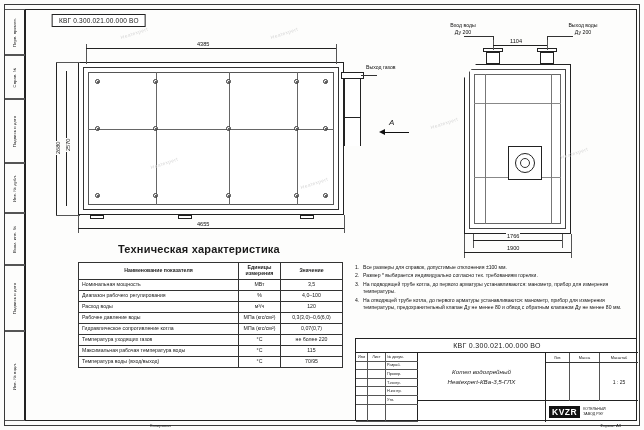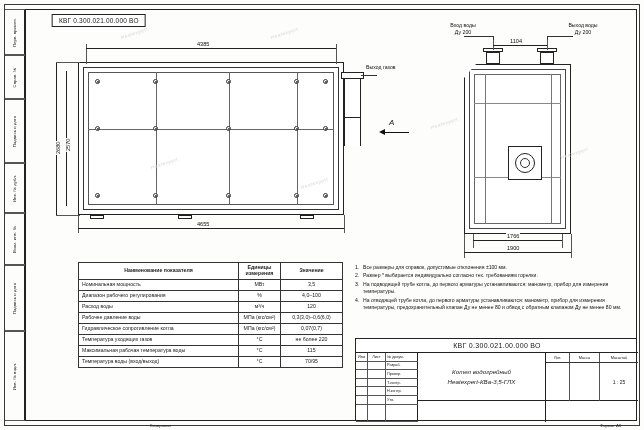--- a/index.html
+++ b/index.html
@@ -405,20 +405,21 @@
   <div class="ext" style="left:473px;top:234px;height:14px;"></div>
   <div class="ext" style="left:562px;top:234px;height:14px;"></div>
   <div class="dim" style="left:473px;top:240px;width:89px;"></div>
   <div class="dim-label" style="left:506px;top:233px;"><span>1766</span></div>
 
   <div class="ext" style="left:464px;top:234px;height:24px;"></div>
   <div class="ext" style="left:571px;top:234px;height:24px;"></div>
   <div class="dim" style="left:464px;top:252px;width:107px;"></div>
   <div class="dim-label" style="left:506px;top:245px;"><span>1900</span></div>
 
+  <div class="tt-title">Техническая характеристика</div>
   <table class="tt">
     <thead>
       <tr>
         <th>Наименование показателя</th>
         <th class="u">Единицы измерения</th>
         <th class="v">Значение</th>
       </tr>
     </thead>
     <tbody>
       <tr>
@@ -537,20 +538,27 @@
       </div>
       <div class="sr-body">
         <div style="width:24px;"></div>
         <div style="width:30px;"></div>
         <div style="width:38px;border-right:none;">1 : 25</div>
       </div>
     </div>
 
     <div class="stamp-blank"></div>
 
+    <div class="stamp-logo">
+      <div class="kvzr">KVZR</div>
+      <div class="kvzr-sub">
+        <div>КОТЕЛЬНЫЙ</div>
+        <div>ЗАВОД РЭУ</div>
+      </div>
+    </div>
   </div>
 
   <div class="bottom-left-note">Копировал</div>
   <div class="fmt-note">Формат A3</div>
 
   <div class="wm" style="left:120px;top:30px;">Heatexpert</div>
   <div class="wm" style="left:270px;top:30px;">Heatexpert</div>
   <div class="wm" style="left:430px;top:120px;">Heatexpert</div>
   <div class="wm" style="left:150px;top:160px;">Heatexpert</div>
   <div class="wm" style="left:300px;top:180px;">Heatexpert</div>

